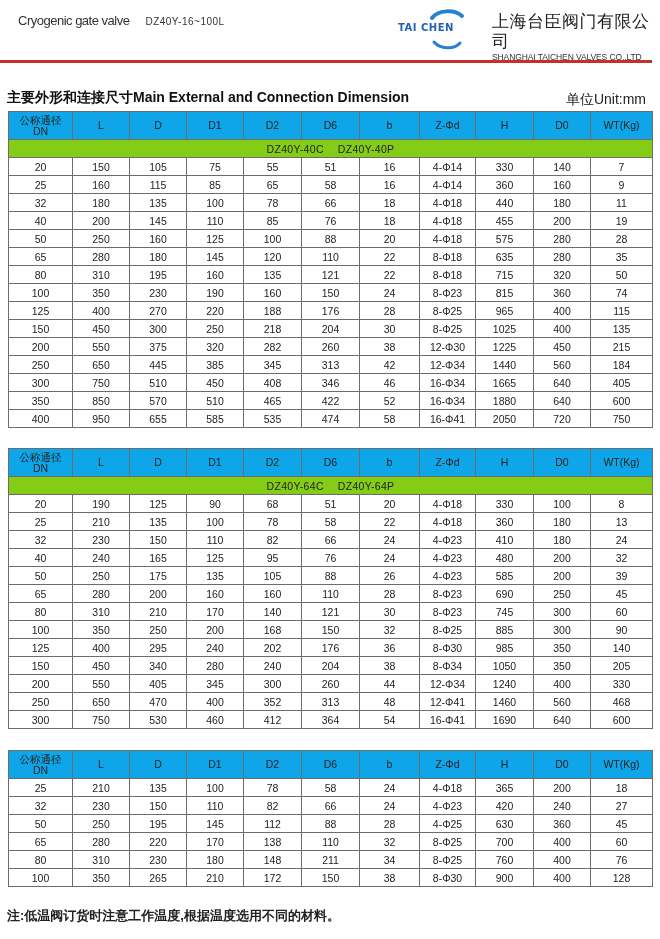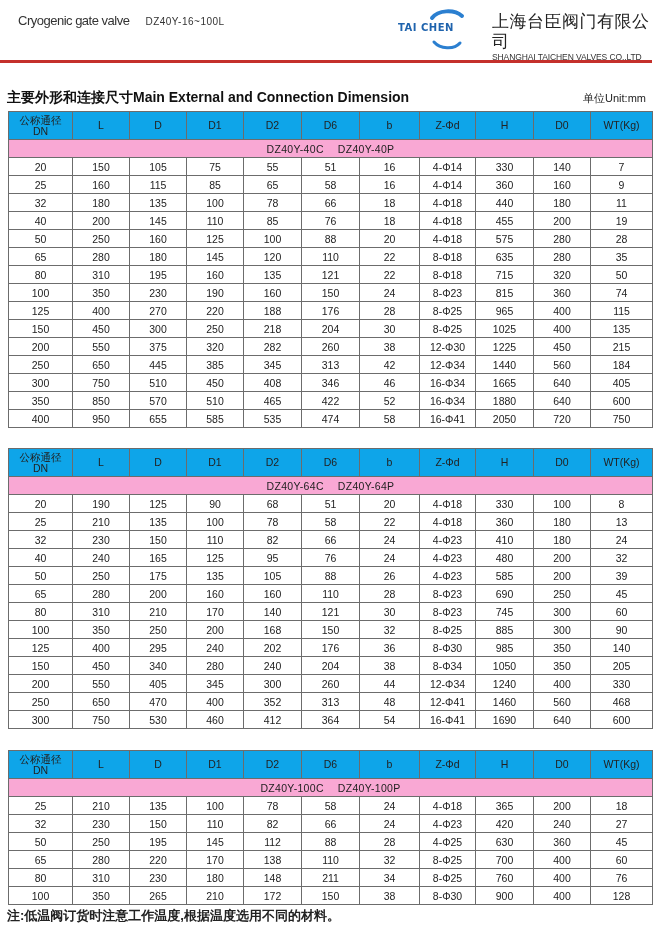--- a/index.html
+++ b/index.html
@@ -14,26 +14,26 @@
   .logo { position: absolute; left: 398px; top: 8px; width: 92px; height: 40px; }
   .logo-text { position: absolute; left: 0; top: 14px; font-size: 10px; font-weight: bold; color: #1f63ad; letter-spacing: 0.5px; font-family: "DejaVu Sans", sans-serif; white-space: nowrap; }
   .logo-arc { position: absolute; }
   .company { position: absolute; left: 492px; top: 12px; text-align: left; }
   .company-cn { font-size: 17px; color: #222; line-height: 20px; letter-spacing: 0.5px; }
   .company-en { font-size: 8.5px; color: #333; line-height: 11px; letter-spacing: -0.1px; white-space: nowrap; }
 
   .redline { position: absolute; left: 0; top: 60px; width: 652px; height: 3px; background: #c4302b; }
 
   .section-title { position: absolute; left: 7px; top: 89px; font-size: 14px; font-weight: bold; color: #111; white-space: nowrap; }
-  .unit { position: absolute; right: 14px; top: 91px; font-size: 11px; color: #222; }
+  .unit { position: absolute; right: 14px; top: 91px; font-size: 14px; color: #222; }
 
   table.dim { position: absolute; left: 8px; width: 644px; border-collapse: collapse; table-layout: fixed; }
   table.dim td, table.dim th { border: 1px solid #6c6c6c; text-align: center; vertical-align: middle; font-size: 10.5px; color: #222; font-weight: normal; padding: 0; }
   table.dim th { background: #0ea5e9; height: 28px; line-height: 11px; }
-  table.dim tr.group td { background: #f9a8d4; height: 18px; letter-spacing: 0.3px; }
+  table.dim tr.group td { background: #84cc16; height: 18px; letter-spacing: 0.3px; }
   table.dim tr.row td { height: 18px; }
   col.c0 { width: 64px; } col.c1 { width: 57px; } col.c2 { width: 57px; } col.c3 { width: 57px; }
   col.c4 { width: 58px; } col.c5 { width: 58px; } col.c6 { width: 60px; } col.c7 { width: 56px; }
   col.c8 { width: 58px; } col.c9 { width: 57px; } col.c10 { width: 62px; }
   .gsp { display: inline-block; width: 14px; }
 
   #t1 { top: 111px; }
   #t2 { top: 448px; }
   #t3 { top: 750px; }
 
@@ -518,23 +518,20 @@
         <th>D</th>
         <th>D1</th>
         <th>D2</th>
         <th>D6</th>
         <th>b</th>
         <th>Z-Φd</th>
         <th>H</th>
         <th>D0</th>
         <th>WT(Kg)</th>
       </tr>
-      <tr class="group">
-        <td colspan="11"><span>DZ40Y-100C</span><span class="gsp"></span><span>DZ40Y-100P</span></td>
-      </tr>
       <tr class="row">
         <td>25</td>
         <td>210</td>
         <td>135</td>
         <td>100</td>
         <td>78</td>
         <td>58</td>
         <td>24</td>
         <td>4-Φ18</td>
         <td>365</td>

